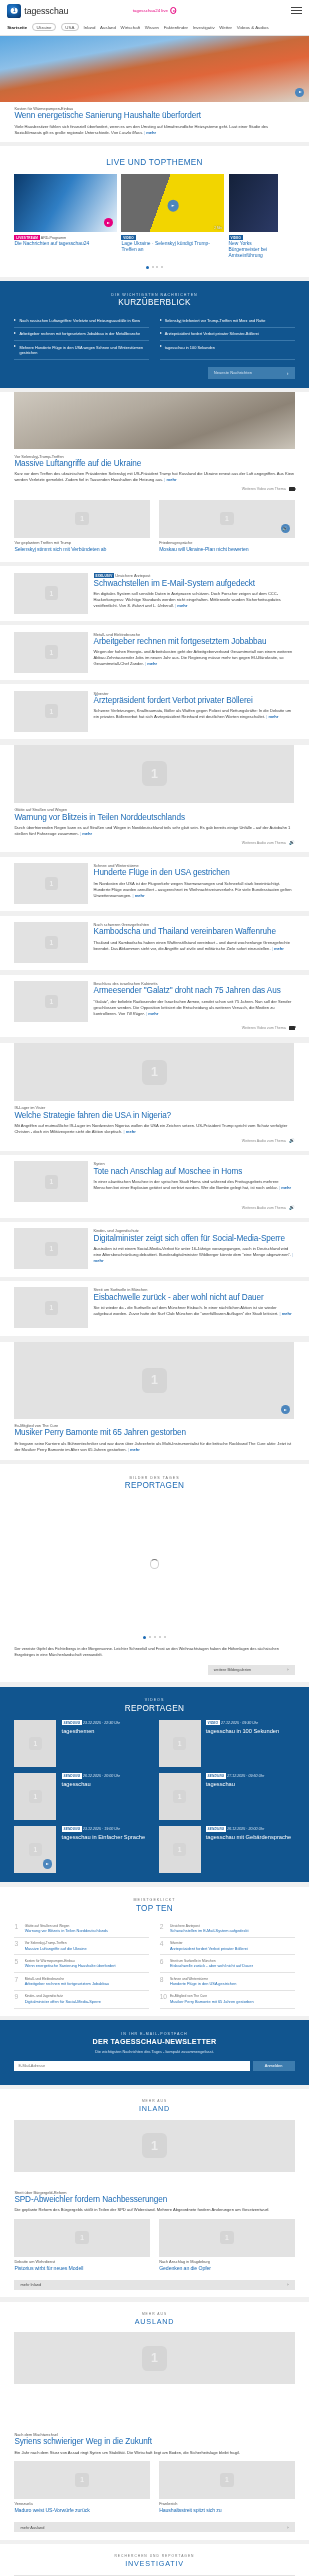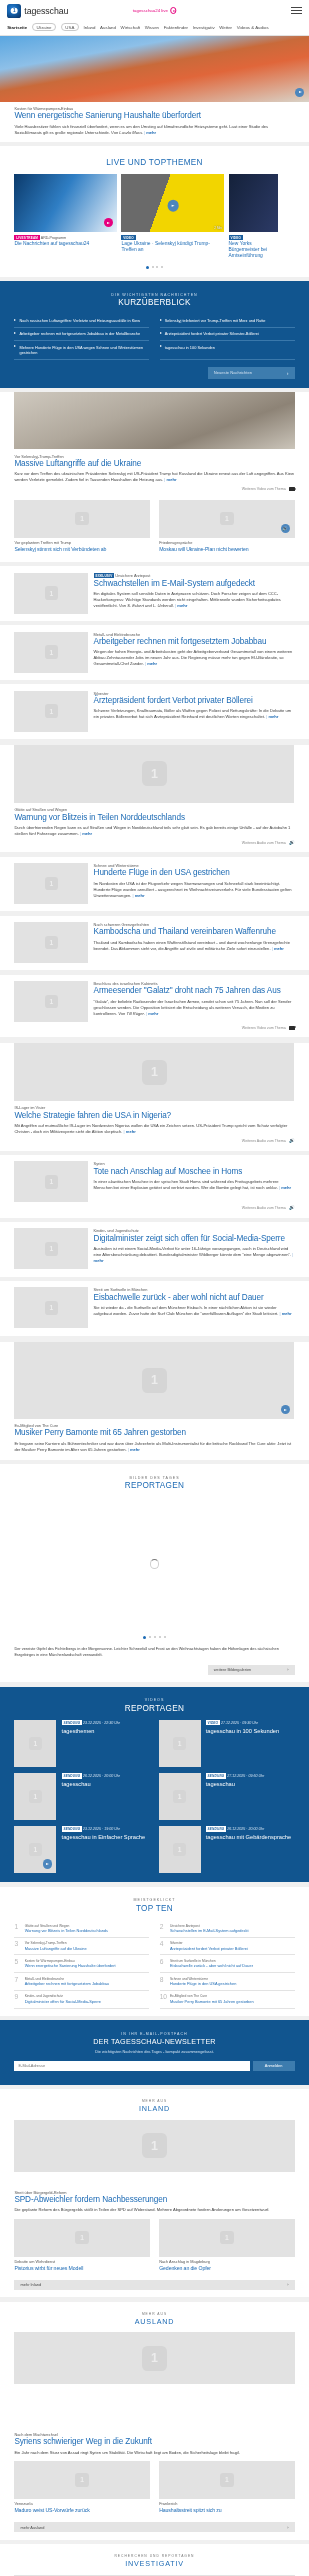--- a/index.html
+++ b/index.html
@@ -204,21 +204,21 @@
   .tt-item {
     display: flex; gap: 3.6px; align-items: flex-start;
     padding: 3.6px 0; border-bottom: 0.5px solid #e3e3e3;
   }
   .tt-num { font-size: 6.7px; color: #b9b9b9; width: 6.7px; flex: none; line-height: 1; }
   .tt-tx { font-size: 3.9px; color: #1c6ab4; line-height: 1.32; }
   .tt-kick { color: #666; display: block; font-size: 3.3px; }
 
   
   .nl { background: #11558f; color: #fff; text-align: center; padding: 11.3px 14.4px 13.4px; margin-bottom: 4.6px; }
-  .nl h3 { font-size: 7.2px; font-weight: 400; letter-spacing: 0.2px; }
+  .nl h3 { font-size: 7.2px; font-weight: 700; letter-spacing: 0.2px; }
   .nl p { font-size: 3.9px; color: #cfe0f0; margin: 3.1px 0 6.2px; line-height: 1.4; }
   .nl-form { display: flex; gap: 3.1px; justify-content: center; }
   .nl-input {
     flex: 1; height: 10.3px; background: #fff; border: 0; font-size: 3.9px;
     padding: 0 4.1px; color: #777;
   }
   .nl-btn {
     width: 42px; height: 10.3px; background: #3d7cae; color: #fff; border: 0;
     font-size: 3.9px;
   }

